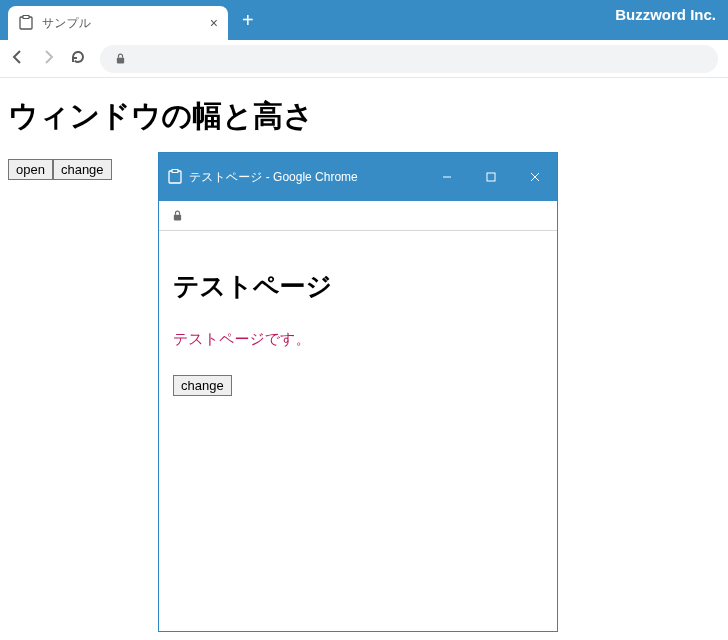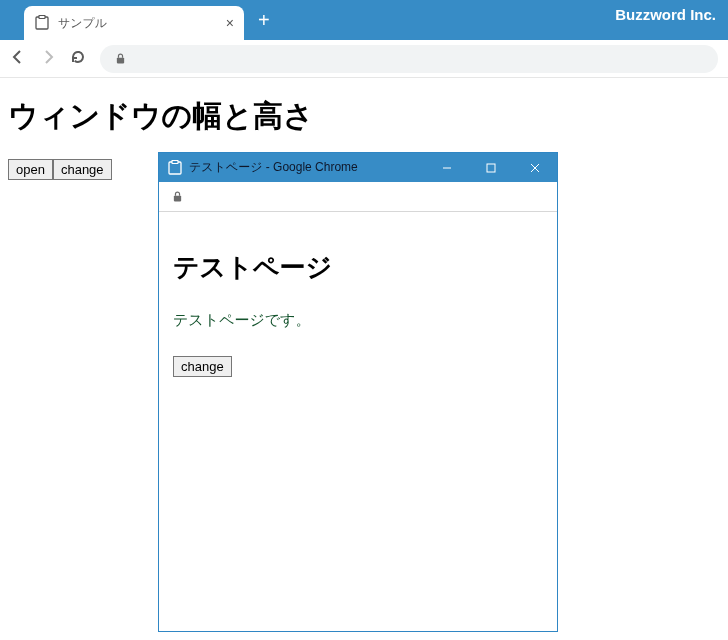--- a/index.html
+++ b/index.html
@@ -24,21 +24,21 @@
     position: absolute;
     right: 12px;
     top: 6px;
     color: #fff;
     font-weight: bold;
     font-size: 15px;
   }
   .tab {
     background: #fff;
     height: 34px;
-    margin-left: 24px;
+    margin-left: 8px;
     border-top-left-radius: 8px;
     border-top-right-radius: 8px;
     display: flex;
     align-items: center;
     padding: 0 10px;
     min-width: 220px;
     max-width: 240px;
     font-size: 12px;
     color: #5a5a5a;
   }
@@ -109,22 +109,22 @@
     width: 400px;
     height: 480px;
     border: 1px solid #2f86c4;
     background: #fff;
     box-shadow: 0 0 0 rgba(0,0,0,0);
     display: flex;
     flex-direction: column;
   }
   .popup-titlebar {
     background: #378cc6;
-    color: #0f172a;
-    height: 29px;
+    color: #ffffff;
+    height: 48px;
     display: flex;
     align-items: center;
     padding: 0 0 0 8px;
     font-size: 12px;
   }
   .popup-titlebar .favicon { margin-right: 6px; }
   .popup-titlebar .ptitle { flex: 1; }
   .win-btn {
     width: 44px;
     height: 30px;
@@ -146,21 +146,21 @@
   .popup-content {
     padding: 22px 14px;
   }
   .popup-content h1 {
     font-size: 26px;
     margin: 16px 0 26px 0;
     font-weight: bold;
   }
   .popup-content p {
     font-size: 15px;
-    color: #14532d;
+    color: #be185d;
     margin: 0 0 26px 0;
   }
   svg.favicon-svg { width: 16px; height: 16px; display: block; }
   svg.lock-svg { width: 13px; height: 13px; display: block; }
 </style>
 </head>
 <body>
 
 <div class="browser-top">
   <div class="tab">

